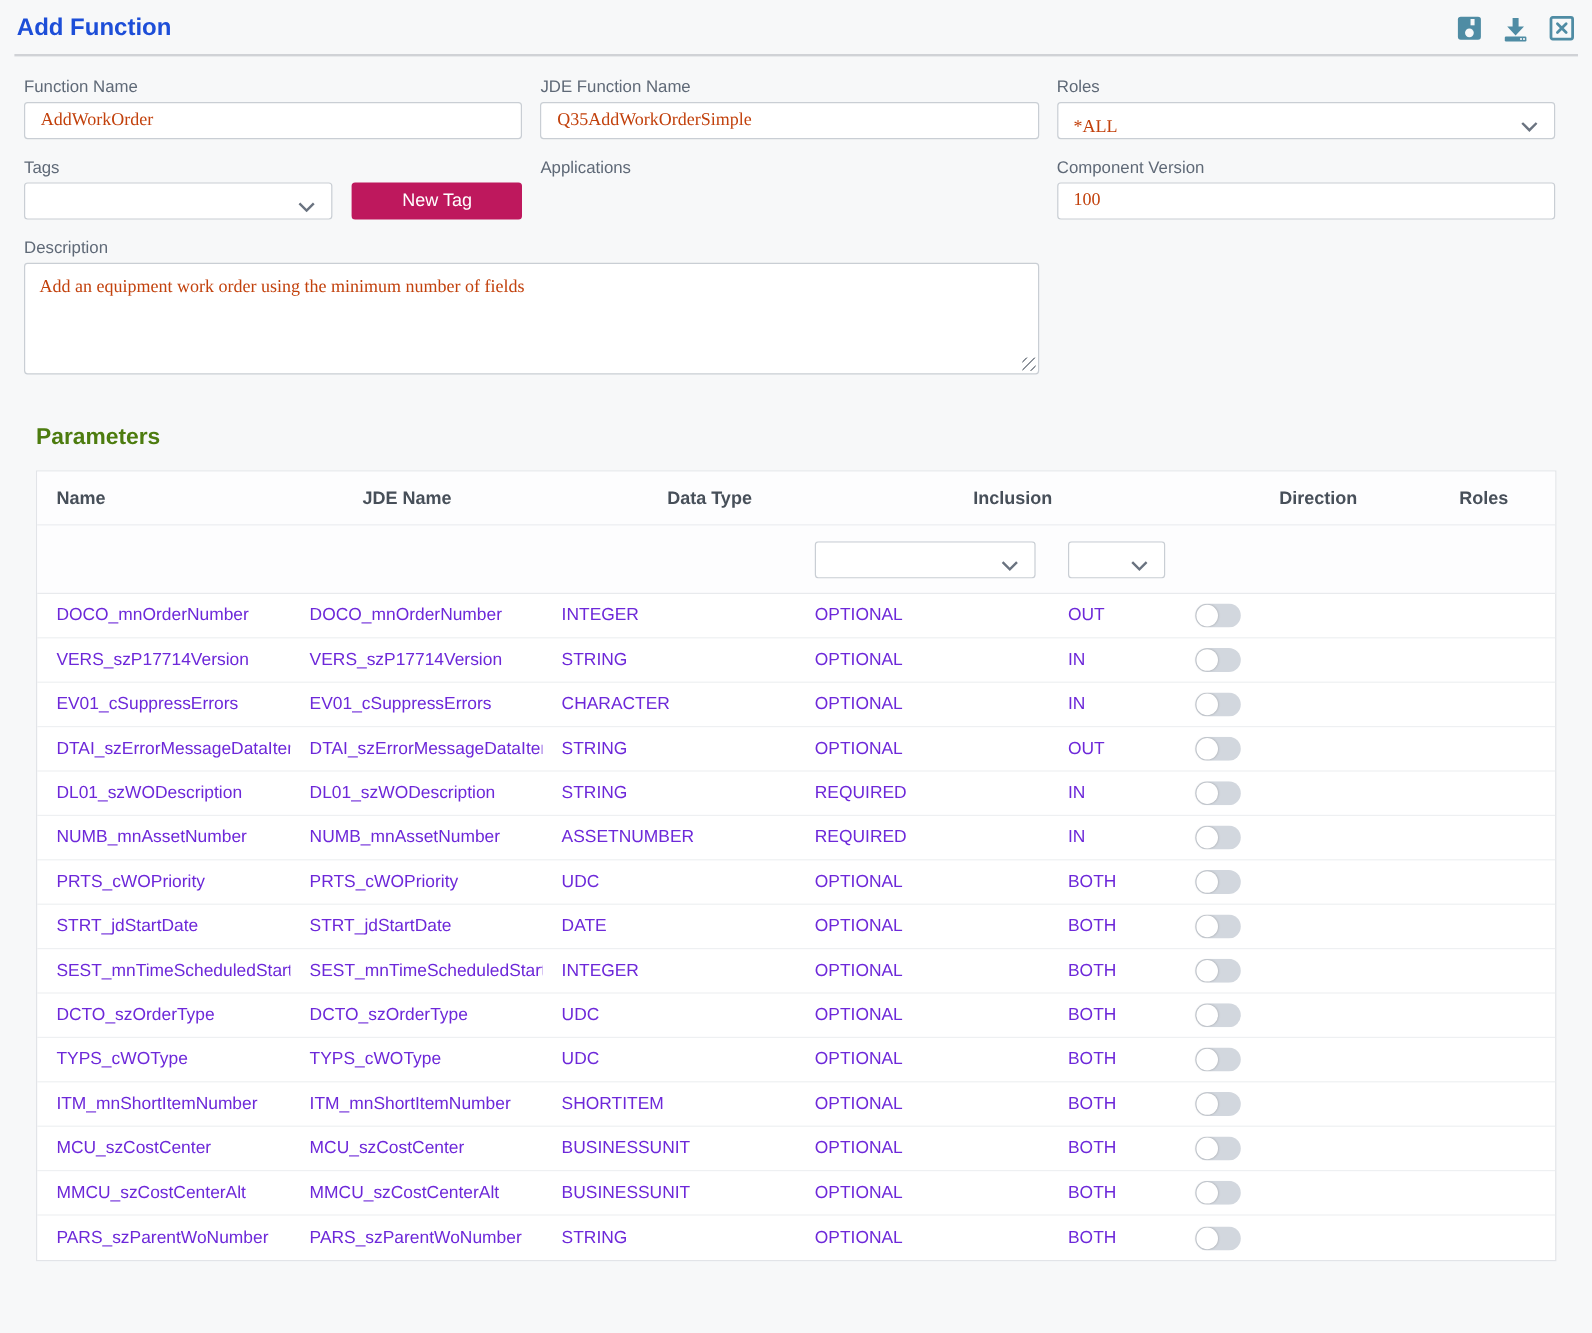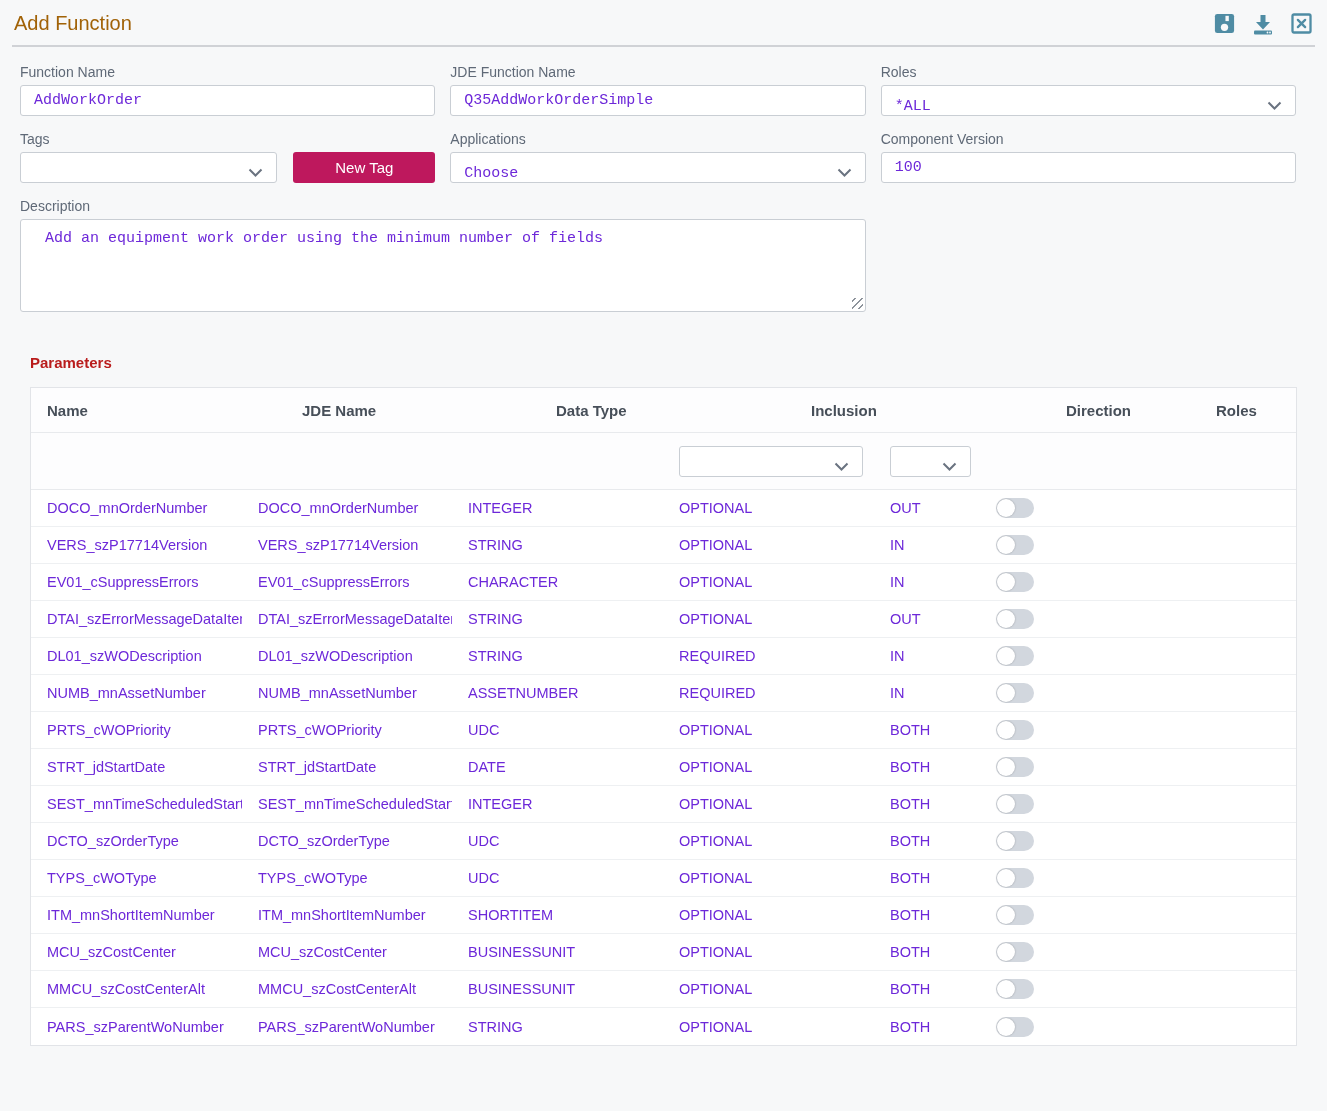--- a/index.html
+++ b/index.html
@@ -9,62 +9,62 @@
     background:#f7f8f9;
     font-family:"Liberation Sans", sans-serif;
     color:#5d6672;
   }
   
   .topbar {
     display:flex; align-items:center; justify-content:space-between;
     height:47px; margin:0 12px; padding:2px 2px 0 2px;
     border-bottom:2px solid #d0d2d6;
   }
-  .page-title { font-size:20px; font-weight:400; color:#a16207; }
+  .page-title { font-size:20px; font-weight:700; color:#1d4ed8; }
   .topbar-icons { display:flex; align-items:center; gap:15px; }
   .icon-btn { cursor:pointer; display:flex; align-items:center; }
 
   
   .form-grid {
     display:grid; grid-template-columns:1fr 1fr 1fr; column-gap:15px;
     margin:17px 31px 0 20px;
   }
   .field { margin-bottom:15px; }
   .field-label { display:block; font-size:14px; color:#5f6977; margin-bottom:5px; }
   .control {
     width:100%; height:31px; background:#fff;
     border:1px solid #c9ced4; border-radius:3px;
-    font-size:15px; color:#6d28d9; padding:0 13px;
-    font-family:Liberation Mono, monospace;
+    font-size:15px; color:#c2410c; padding:0 13px;
+    font-family:Liberation Serif, serif;
     display:flex; align-items:center;
   }
   input.control { display:block; }
   .select { justify-content:space-between; cursor:pointer;align-items:flex-end; }
   .select .sel-text { white-space:nowrap; overflow:hidden; }
   .tags-row { display:flex; gap:16px; }
   .tags-row .select { flex:1; }
   .btn-newtag {
     width:142px; height:31px; flex:0 0 142px;
     background:#be185d; color:#fff; border:none; border-radius:3px;
     font-size:15px; font-family:"Liberation Sans", sans-serif; cursor:pointer;
   }
   .full { grid-column:1 / span 2; }
   .textarea-wrap { position:relative; }
   textarea.control {
-    height:93px; padding:9px 24px; resize:none; display:block;
+    height:93px; padding:9px 12px; resize:none; display:block;
     line-height:1.35;
   }
   .resize-grip {
     position:absolute; right:3px; bottom:3px; width:11px; height:11px;
     background:repeating-linear-gradient(135deg, transparent 0 2px, #8d939b 2px 3px, transparent 3px 5px);
   }
 
   
   .params { margin:27px 30px 0 30px; }
-  .params-title { font-size:15px; font-weight:700; color:#b91c1c; margin:0 0 16px 0; }
+  .params-title { font-size:19px; font-weight:700; color:#4d7c0f; margin:0 0 16px 0; }
   .table { background:#fff; border:1px solid #e2e4e8; }
   .trow {
     display:grid;
     grid-template-columns:211px 210px 211px 211px 106px 106px 1fr;
     align-items:center;
   }
   .cell { padding-left:16px; overflow:hidden; white-space:nowrap; }
   .thead-row { height:45px; border-bottom:1px solid #e8eaed; background:#fdfdfe;gap:44px; }
   .thead-row .cell { font-size:15px; font-weight:700; color:#474f59; }
   .tfilter-row { height:57px; border-bottom:1px solid #e8eaed; background:#fdfdfe; }
@@ -148,28 +148,20 @@
               <polyline points="1.5,1.5 7.5,7.5 13.5,1.5" stroke="#6a7380" stroke-width="2" fill="none"></polyline>
             </svg>
         </span>
       </div>
       <button class="btn-newtag">New Tag</button>
     </div>
   </div>
 
   <div class="field">
     <label class="field-label">Applications</label>
-    <div class="control select">
-      <span class="sel-text">Choose</span>
-      <span>
-        <svg width="15" height="9" viewBox="0 0 15 9">
-            <polyline points="1.5,1.5 7.5,7.5 13.5,1.5" stroke="#6a7380" stroke-width="2" fill="none"></polyline>
-          </svg>
-      </span>
-    </div>
   </div>
 
   <div class="field">
     <label class="field-label">Component Version</label>
     <input class="control" type="text" value="100" style="">
   </div>
 
   <div class="field full">
     <label class="field-label">Description</label>
     <div class="textarea-wrap">

